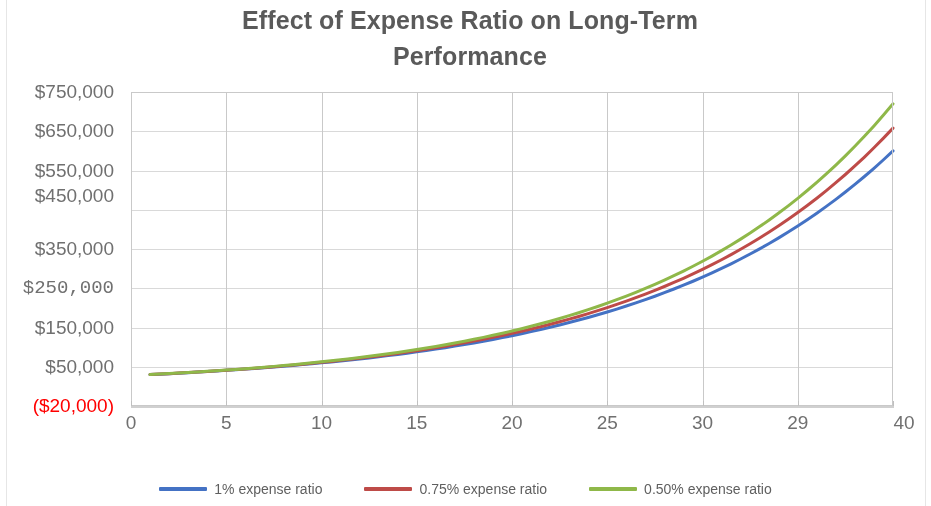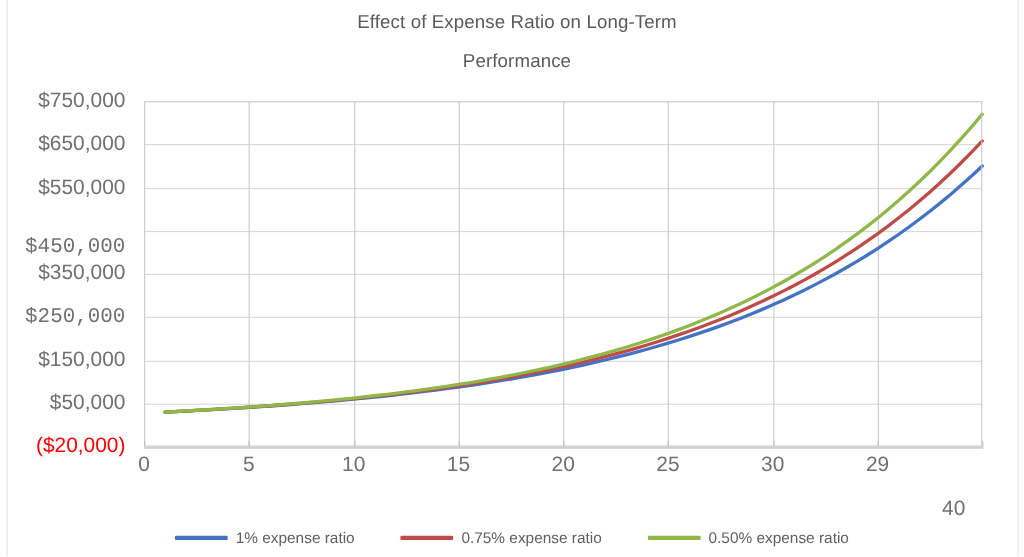--- a/index.html
+++ b/index.html
@@ -32,24 +32,24 @@
     background: #e6e6e6;
   }
 
   
   .chart-title {
     position: absolute;
     left: 120px;
     top: 2px;
     width: 700px;
     text-align: center;
-    font-size: 17px;
+    font-size: 25px;
     line-height: 36px;
     color: #5a5a5a;
-    font-weight: 400;
+    font-weight: 700;
     letter-spacing: 0.1px;
   }
 
   
   .plot {
     position: absolute;
     left: 131px;
     top: 92px;
     width: 762px;
     height: 314px;
@@ -176,21 +176,21 @@
 
   <div class="chart-title">
     <div>Effect of Expense Ratio on Long-Term</div>
     <div>Performance</div>
   </div>
 
   <div class="ylabels">
       <div class="ylabel" style="top: 0px;">$750,000</div>
       <div class="ylabel" style="top: 39.25px;">$650,000</div>
       <div class="ylabel" style="top: 78.5px;">$550,000</div>
-      <div class="ylabel" style="top: 132px; font-family: Liberation Mono, monospace;">$450,000</div>
+      <div class="ylabel" style="top: 104px;">$450,000</div>
       <div class="ylabel" style="top: 157px;">$350,000</div>
       <div class="ylabel" style="top: 196.25px; font-family: Liberation Mono, monospace;">$250,000</div>
       <div class="ylabel" style="top: 235.5px;">$150,000</div>
       <div class="ylabel" style="top: 274.75px;">$50,000</div>
       <div class="ylabel neg" style="top: 314px;">($20,000)</div>
     </div>
 
   <div class="plot">
     <div class="plot-bg"></div>
     <div class="gridlines">
@@ -229,21 +229,21 @@
       <div class="xlabel" style="left: 285.75px;">15</div>
       <div class="xtick-mark" style="left: 381px;"></div>
       <div class="xlabel" style="left: 381px;">20</div>
       <div class="xtick-mark" style="left: 476.25px;"></div>
       <div class="xlabel" style="left: 476.25px;">25</div>
       <div class="xtick-mark" style="left: 571.5px;"></div>
       <div class="xlabel" style="left: 571.5px;">30</div>
       <div class="xtick-mark" style="left: 666.75px;"></div>
       <div class="xlabel" style="left: 666.75px;">29</div>
       <div class="xtick-mark" style="left: 762px;"></div>
-      <div class="xlabel" style="left: 736px; margin-top: 40px;">40</div>
+      <div class="xlabel" style="left: 773px;">40</div>
     </div>
 
   <div class="legend">
       <div class="legend-item">
         <span class="legend-swatch" style="background: rgb(68, 114, 196);"></span>
         <span class="legend-label">1% expense ratio</span>
       </div>
       <div class="legend-item">
         <span class="legend-swatch" style="background: rgb(190, 75, 72);"></span>
         <span class="legend-label">0.75% expense ratio</span>

